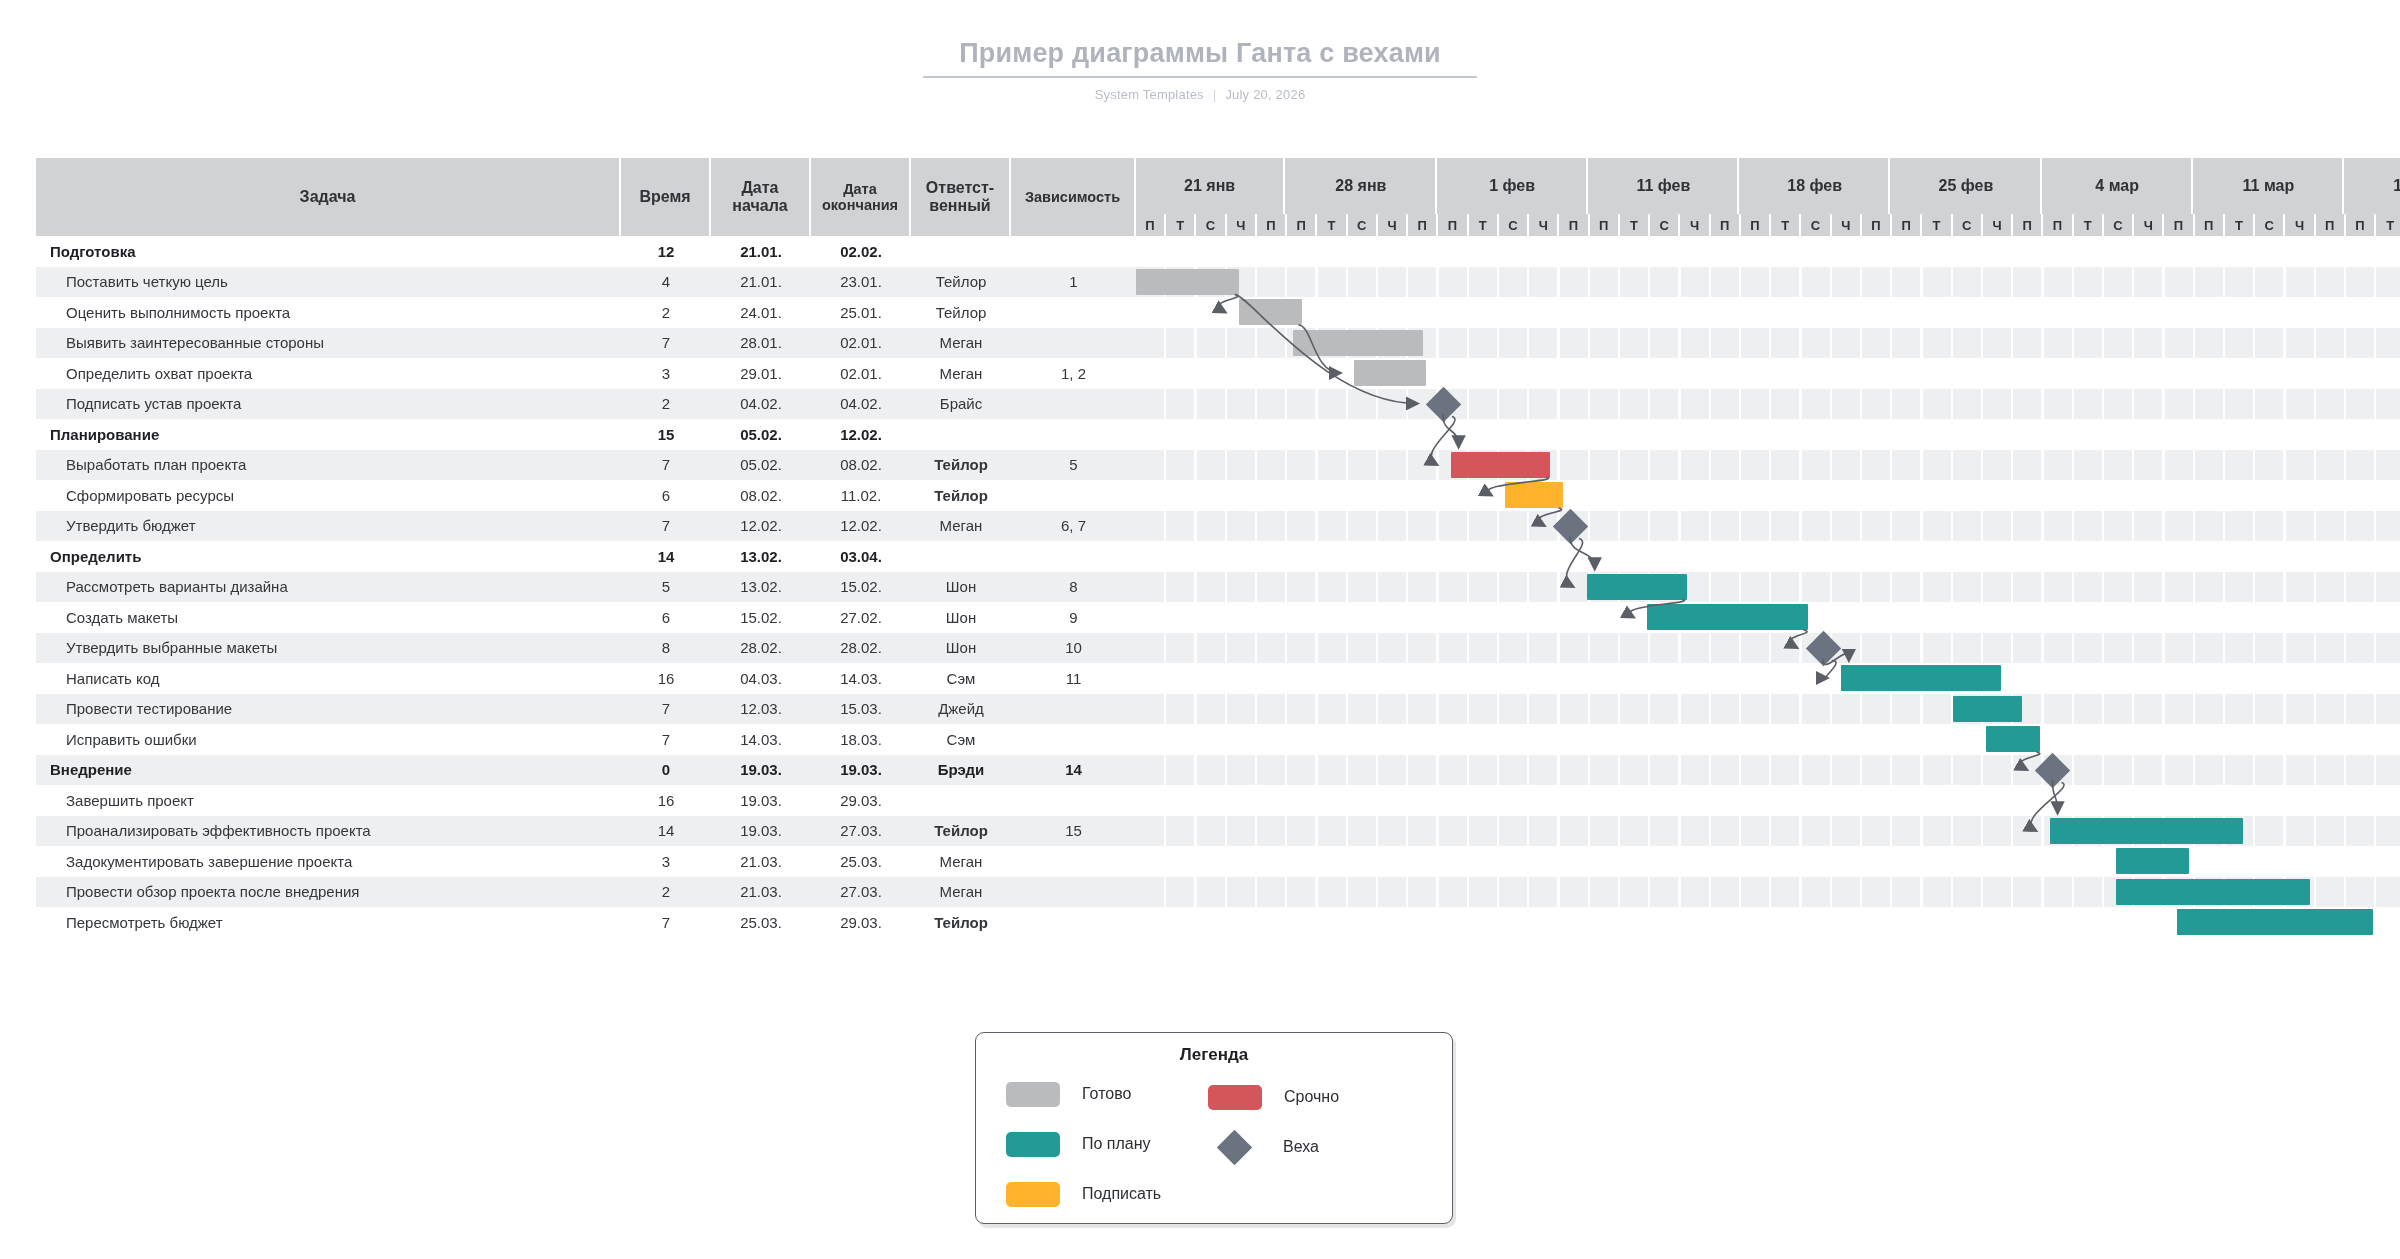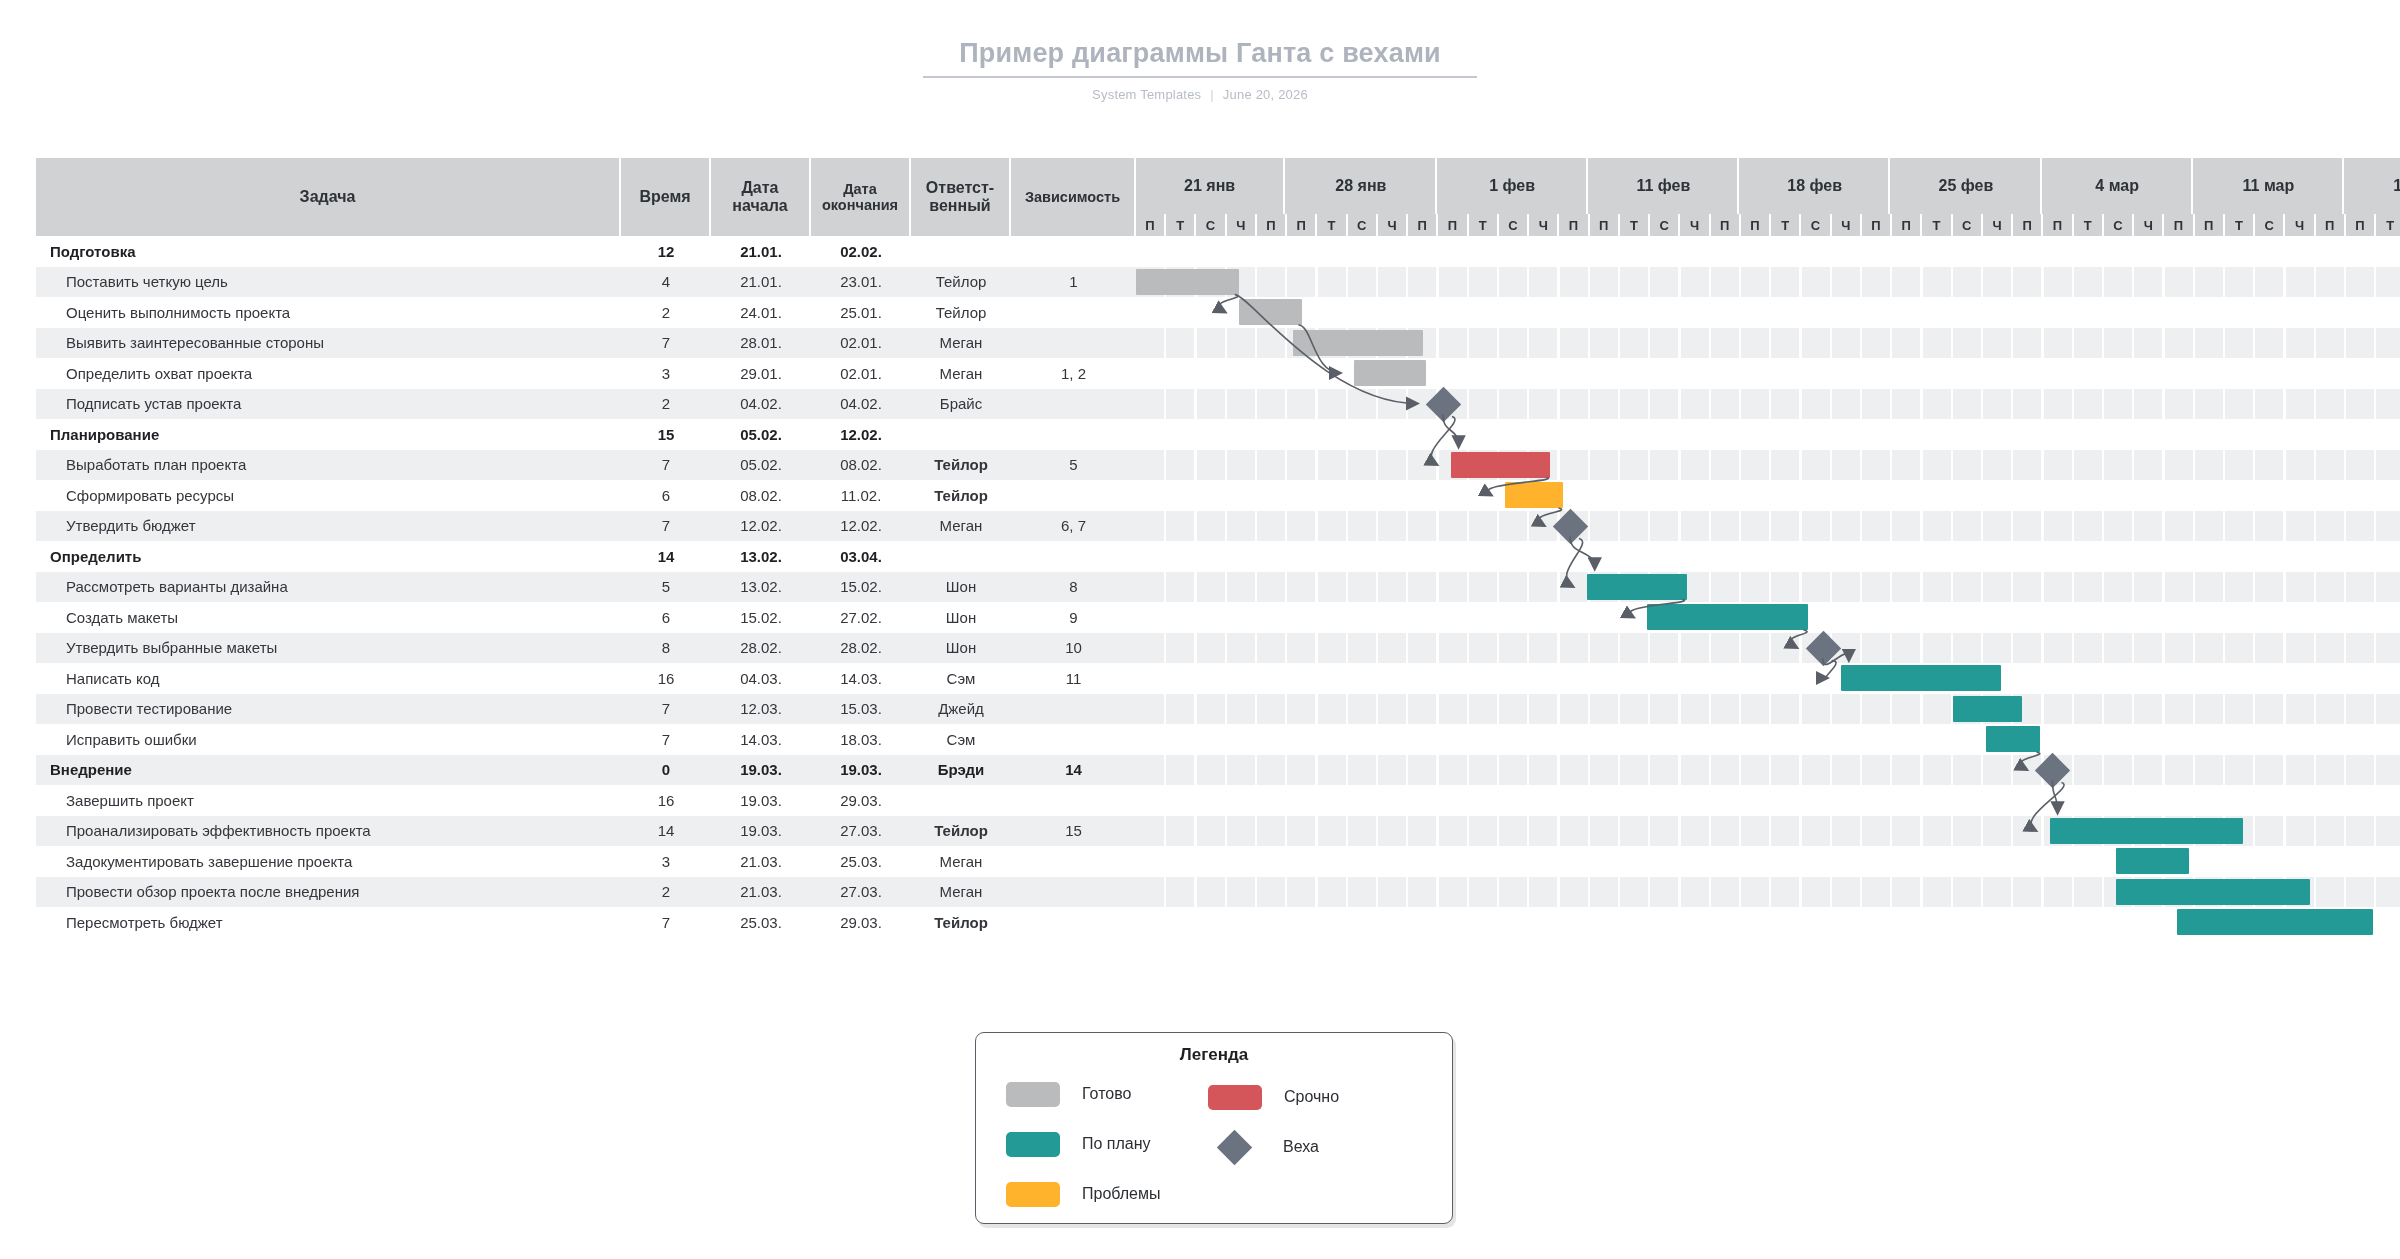--- a/index.html
+++ b/index.html
@@ -101,21 +101,21 @@
   .lg-dia { width: 25px; height: 25px; transform: rotate(45deg); margin-left: 14px; }
   .lg-label { font-size: 16px; color: #2b2e33; margin-left: 22px; }
   .lg-label.dia { margin-left: 36px; }
 </style>
 </head>
 <body>
 
 <div id="title-block">
   <div id="doc-title">Пример диаграммы Ганта с вехами</div>
   <div id="doc-sub">
-    <span>System Templates</span><span class="sep">|</span><span>June 20, 2026</span>
+    <span>System Templates</span><span class="sep">|</span><span>July 20, 2026</span>
   </div>
 </div>
 
 <div id="chart">
   <div id="thead">
       <div class="hcell" style="left: 0px; width: 585px;">Задача</div>
       <div class="hcell" style="left: 585px; width: 90px;">Время</div>
       <div class="hcell" style="left: 675px; width: 100px;">
         <span>Дата<br>начала</span>
       </div>
@@ -876,21 +876,21 @@
       <div class="lg-item">
         <div class="lg-swatch" style="background: rgb(185, 187, 189);"></div>
         <span class="lg-label">Готово</span>
       </div>
       <div class="lg-item">
         <div class="lg-swatch" style="background: rgb(35, 154, 150);"></div>
         <span class="lg-label">По плану</span>
       </div>
       <div class="lg-item">
         <div class="lg-swatch" style="background: rgb(255, 178, 43);"></div>
-        <span class="lg-label">Проблемы</span>
+        <span class="lg-label">Подписать</span>
       </div>
     </div>
   <div class="lg-col" id="lg-right" style="left:232px; top:48px;">
       <div class="lg-item">
         <div class="lg-swatch" style="background: rgb(213, 86, 90);"></div>
         <span class="lg-label">Срочно</span>
       </div>
       <div class="lg-item">
         <div class="lg-dia" style="background: rgb(107, 114, 128);"></div>
         <span class="lg-label dia">Веха</span>

